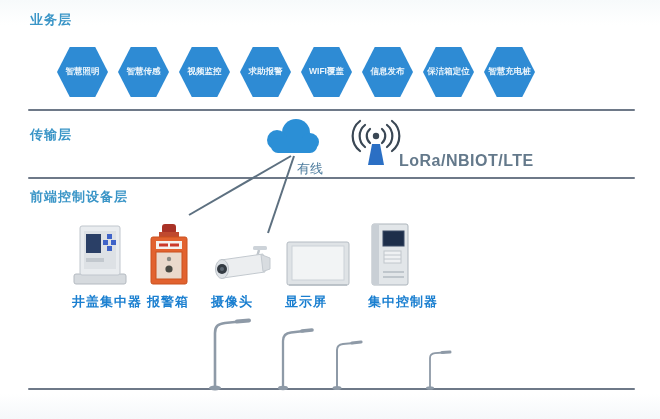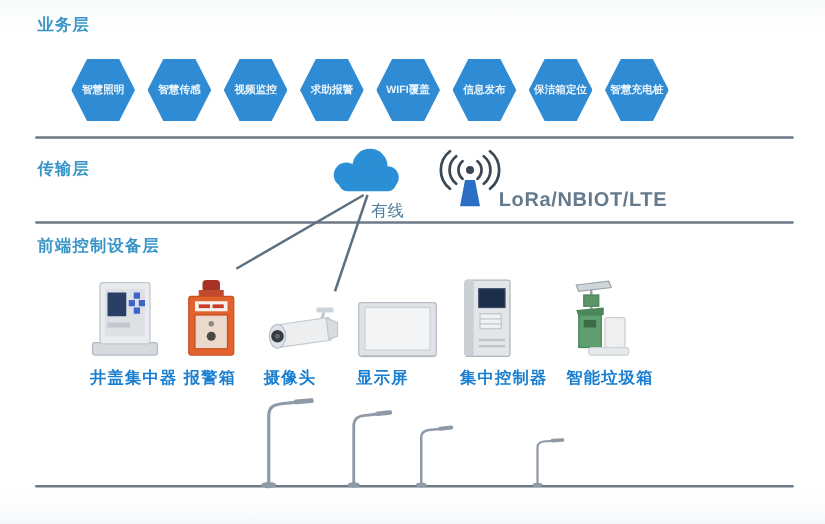--- a/index.html
+++ b/index.html
@@ -188,29 +188,14 @@
     <div class="img-slot">
       <svg width="66" height="48" viewBox="0 0 66 48">
         <rect x="2" y="2" width="62" height="43" rx="2" fill="#dfe3e6" stroke="#b5bcc3"></rect>
         <rect x="7" y="6" width="52" height="34" fill="#f2f4f5" stroke="#ccd2d7"></rect>
         <line x1="4" y1="45" x2="62" y2="45" stroke="#b5bcc3" stroke-width="1.5"></line>
       </svg>
     </div>
     <div class="dev-label">显示屏</div>
   </div>
 
-  <div class="device" id="dev-6">
-    <div class="img-slot">
-      <svg width="56" height="66" viewBox="0 0 56 66">
-        <line x1="20" y1="8" x2="20" y2="30" stroke="#9aa4a0" stroke-width="2"></line>
-        <polygon points="8,6 34,3 36,8 10,11" fill="#cfd6da" stroke="#9aa4aa"></polygon>
-        <rect x="14" y="14" width="12" height="9" fill="#5a9668" stroke="#4c8659"></rect>
-        <polygon points="8,26 30,24 30,30 10,32" fill="#4c8659"></polygon>
-        <rect x="10" y="30" width="18" height="26" fill="#5f9e6e" stroke="#4c8659"></rect>
-        <rect x="14" y="34" width="10" height="6" fill="#3c6b48"></rect>
-        <rect x="31" y="32" width="16" height="24" rx="2" fill="#eef0ef" stroke="#c9cfcd"></rect>
-        <rect x="18" y="56" width="32" height="6" rx="2" fill="#e6e9eb" stroke="#ccd2d6"></rect>
-      </svg>
-    </div>
-    <div class="dev-label">智能垃圾箱</div>
-  </div>
 
 </div>
 
 </body></html>

